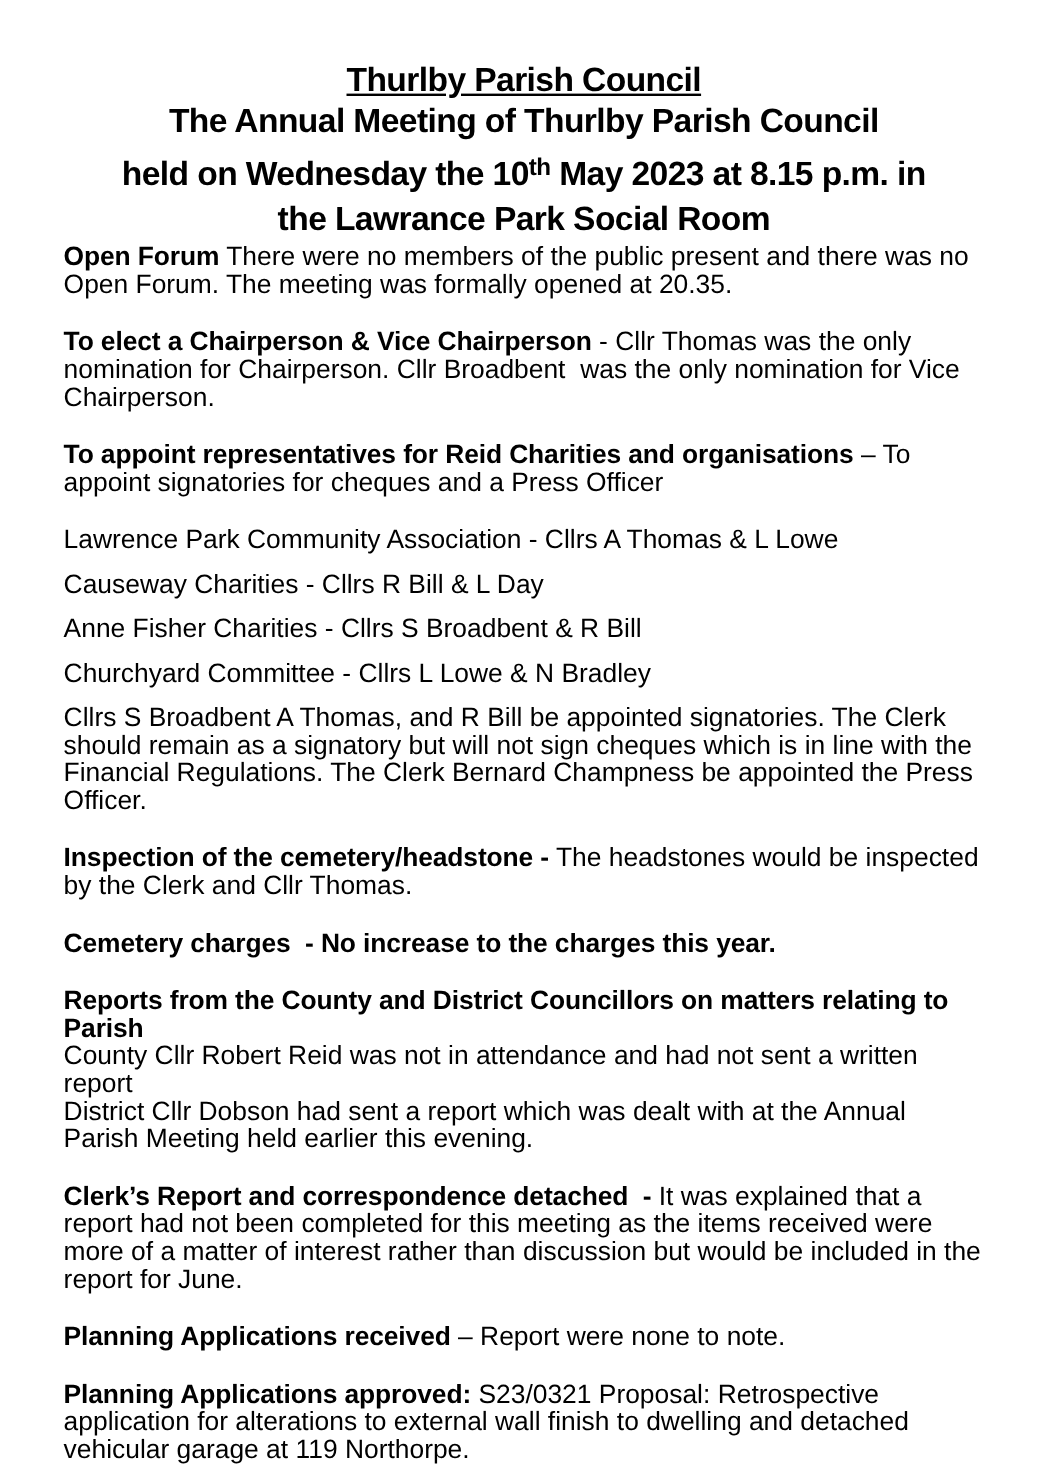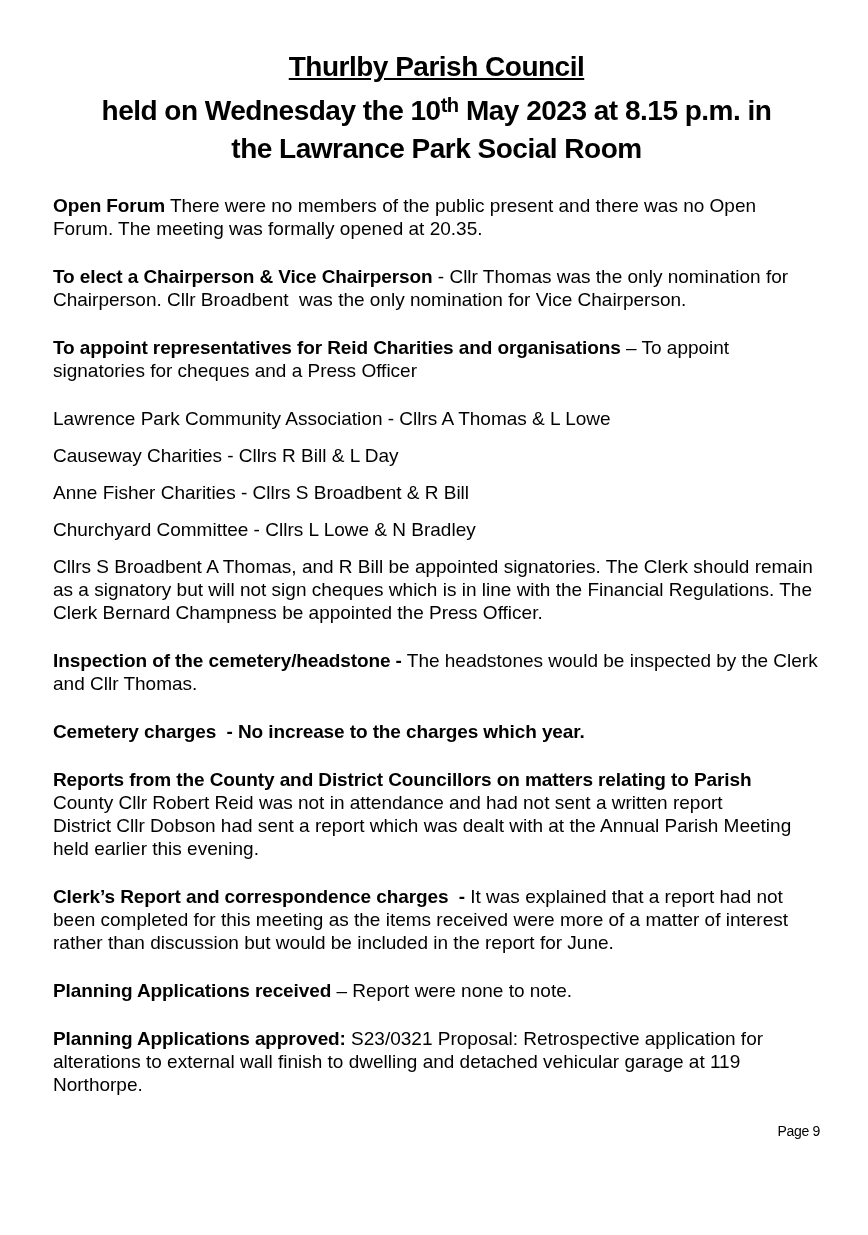--- a/index.html
+++ b/index.html
@@ -34,22 +34,21 @@
     line-height: 38px;
     margin-top: 8px;
   }
   .doc-dateline sup {
     font-size: 0.72em;
     vertical-align: 0.42em;
     line-height: 0;
   }
   
   .doc-body {
-    margin-top: 26px;
-    font-size: 19px;
+    font-size: 22px;
     line-height: 23px;
     width: 768px;
   }
   .para {
     margin: 0 0 25px 0;
     white-space: pre-wrap;
   }
   .para.tight { margin-bottom: 14px; }
   .para b { letter-spacing: -0.1px; }
   .block-rest { display: block; }
@@ -62,20 +61,21 @@
     letter-spacing: -0.3px;
   }
 </style>
 </head>
 <body>
 
 <div class="page">
 
   <header class="doc-header">
     <div class="doc-title">Thurlby Parish Council</div>
+    <div class="doc-subtitle">The Annual Meeting of Thurlby Parish Council</div>
     <div class="doc-dateline"><span>held on Wednesday the 10</span><sup>th</sup><span> May 2023 at 8.15 p.m. in
 the Lawrance Park Social Room</span></div>
   </header>
 
   <main class="doc-body">
 
     <p class="para"><b>Open Forum</b><span> There were no members of the public present and there was no Open Forum. The meeting was formally opened at 20.35.</span></p>
 
     <p class="para"><b>To elect a Chairperson &amp; Vice Chairperson</b><span> - Cllr Thomas was the only nomination for Chairperson. Cllr Broadbent  was the only nomination for Vice Chairperson.</span></p>
 
@@ -86,26 +86,26 @@
     <p class="para tight"><span>Causeway Charities - Cllrs R Bill &amp; L Day</span></p>
 
     <p class="para tight"><span>Anne Fisher Charities - Cllrs S Broadbent &amp; R Bill</span></p>
 
     <p class="para tight"><span>Churchyard Committee - Cllrs L Lowe &amp; N Bradley</span></p>
 
     <p class="para"><span>Cllrs S Broadbent A Thomas, and R Bill be appointed signatories. The Clerk should remain as a signatory but will not sign cheques which is in line with the Financial Regulations. The Clerk Bernard Champness be appointed the Press Officer.</span></p>
 
     <p class="para"><b>Inspection of the cemetery/headstone -</b><span> The headstones would be inspected by the Clerk and Cllr Thomas.</span></p>
 
-    <p class="para"><b>Cemetery charges  - No increase to the charges which year.</b></p>
+    <p class="para"><b>Cemetery charges  - No increase to the charges this year.</b></p>
 
     <p class="para"><b>Reports from the County and District Councillors on matters relating to Parish</b><span class="block-rest">County Cllr Robert Reid was not in attendance and had not sent a written report
 District Cllr Dobson had sent a report which was dealt with at the Annual Parish Meeting held earlier this evening.</span></p>
 
-    <p class="para"><b>Clerk’s Report and correspondence charges  -</b><span> It was explained that a report had not been completed for this meeting as the items received were more of a matter of interest rather than discussion but would be included in the report for June.</span></p>
+    <p class="para"><b>Clerk’s Report and correspondence detached  -</b><span> It was explained that a report had not been completed for this meeting as the items received were more of a matter of interest rather than discussion but would be included in the report for June.</span></p>
 
     <p class="para"><b>Planning Applications received</b><span> – Report were none to note.</span></p>
 
     <p class="para"><b>Planning Applications approved:</b><span> S23/0321 Proposal: Retrospective application for alterations to external wall finish to dwelling and detached vehicular garage at 119 Northorpe.</span></p>
 
 
   </main>
 
   <footer class="doc-footer">
     <div>Page 9</div>

